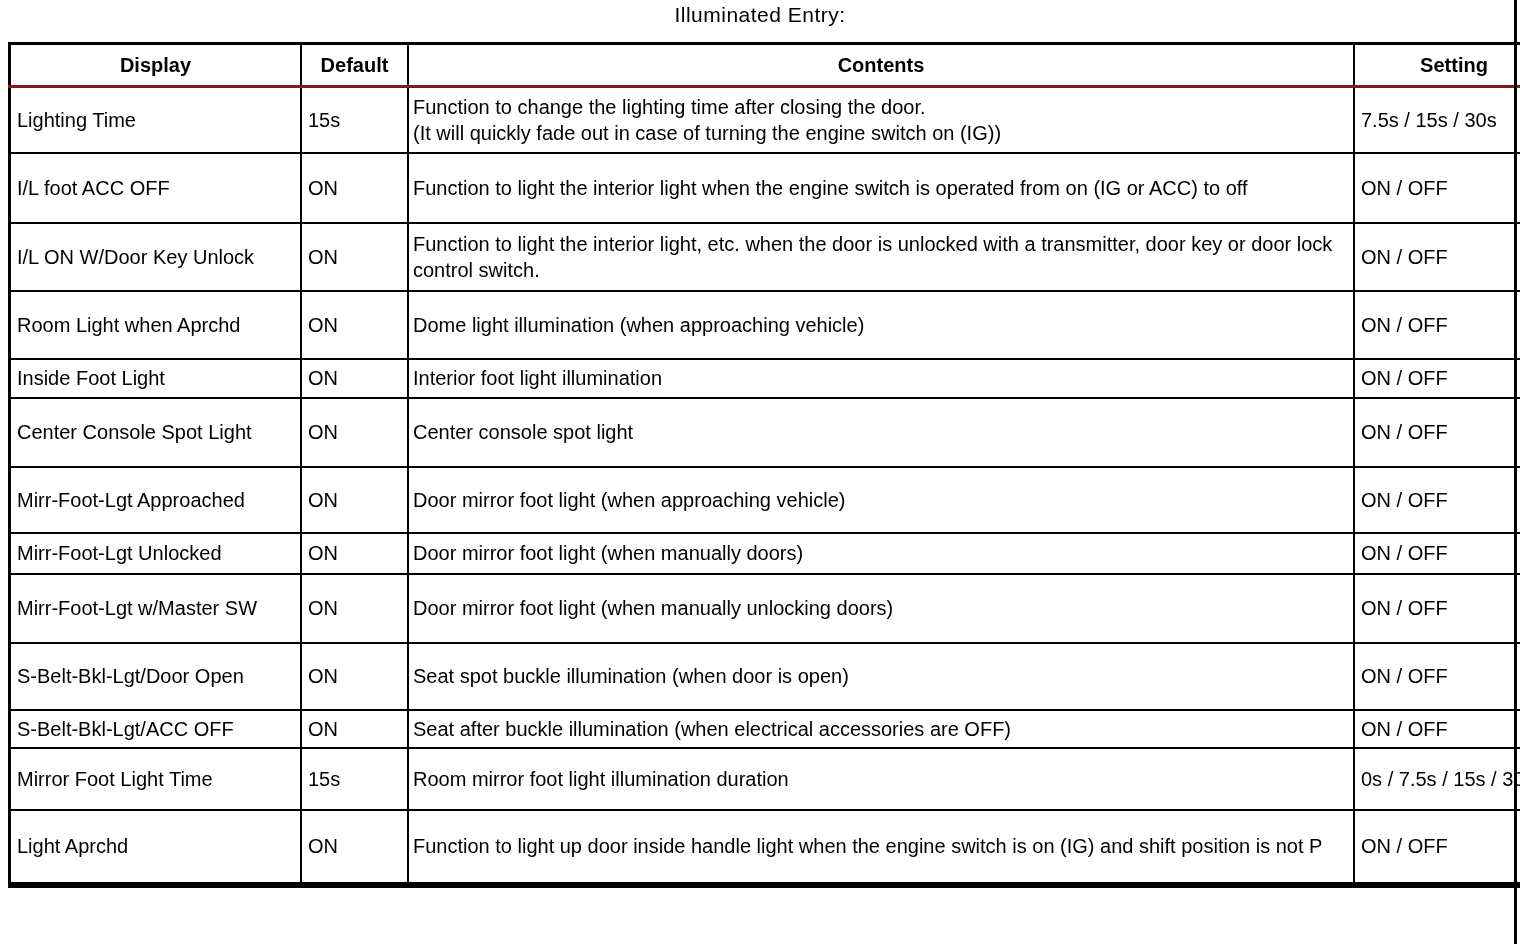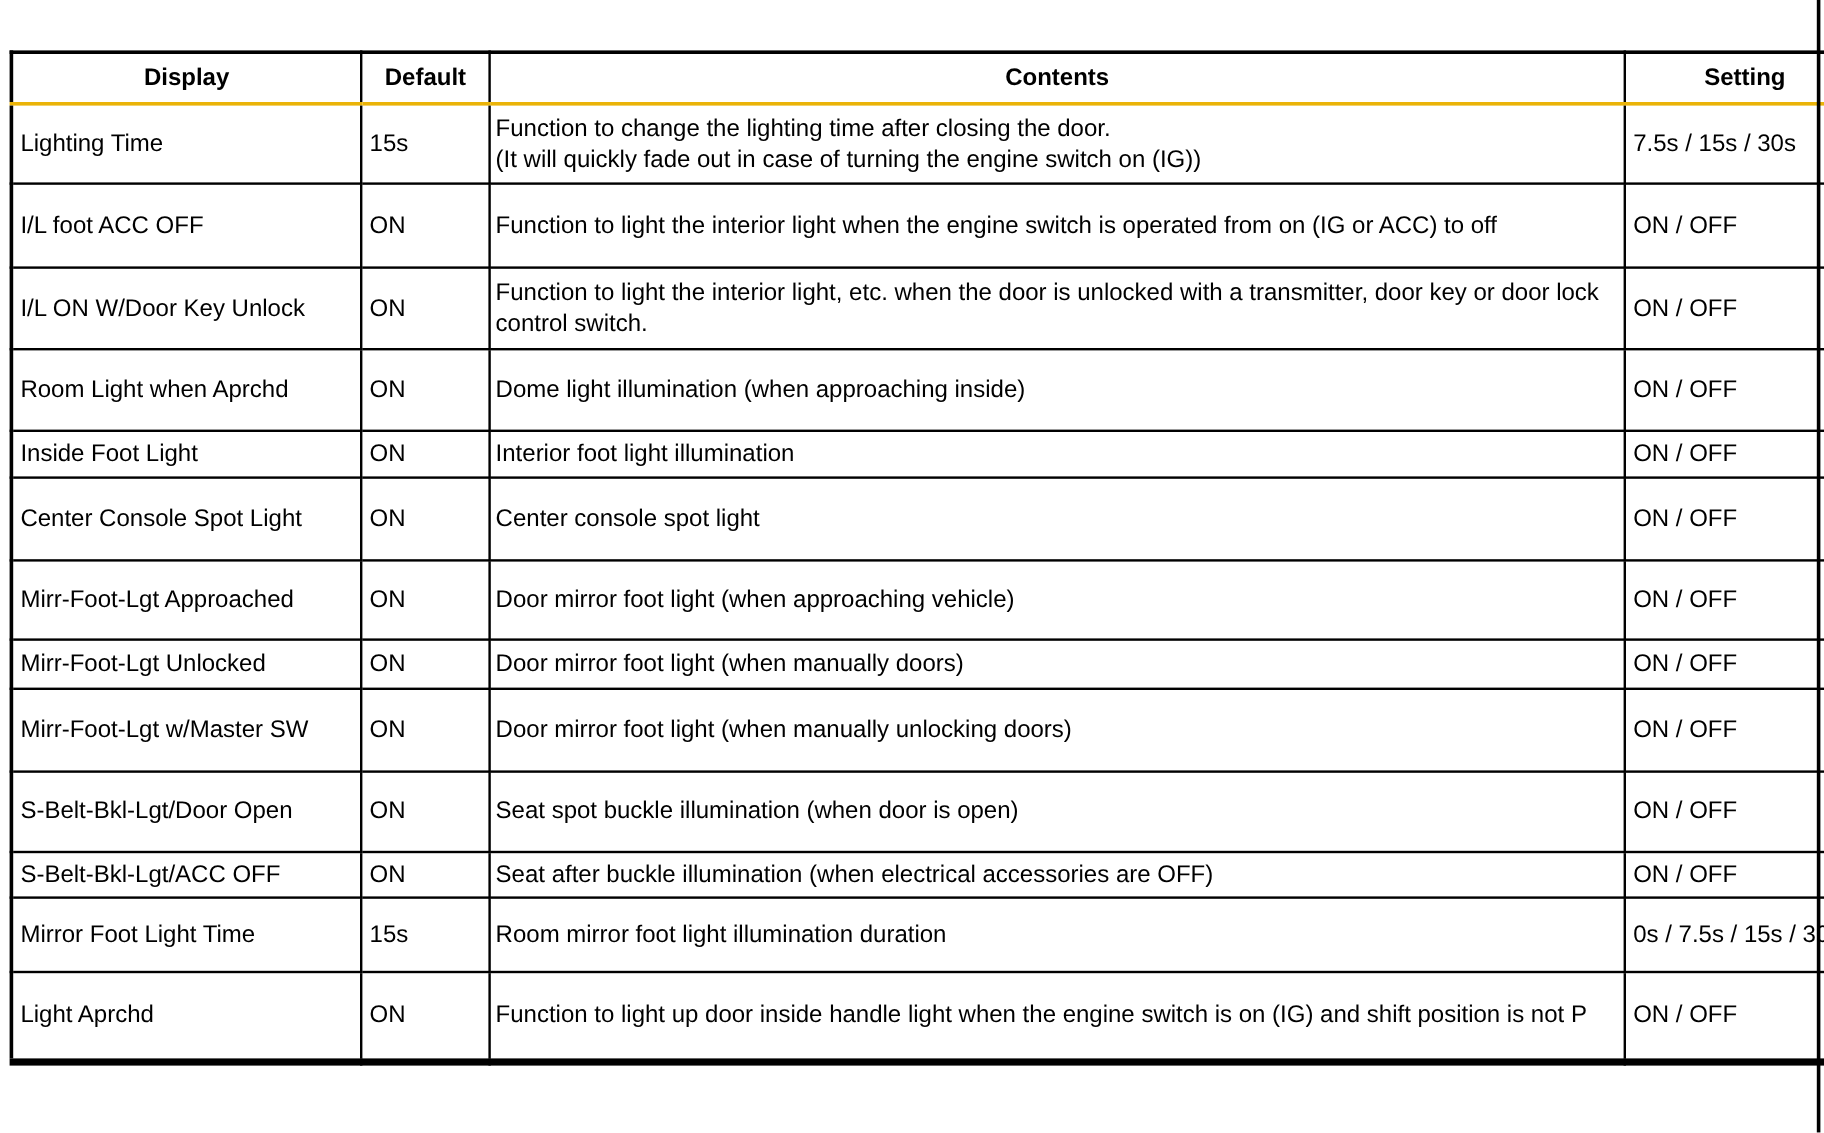--- a/index.html
+++ b/index.html
@@ -39,21 +39,21 @@
     border:2px solid #000;
     font-size:20px;
     vertical-align:middle;
     overflow:hidden;
   }
   th{
     font-weight:bold;
     text-align:center;
     height:40px;
     padding:0 4px;
-    border-bottom:3px solid #eab308;
+    border-bottom:3px solid #7f1d1d;
   }
   td{
     padding:2px 6px;
     line-height:1.3;
   }
   .col-display{width:281px;}
   .col-default{width:97px;}
   .col-contents{width:936px;}
   .col-setting{width:190px;}
   td.col-contents{
@@ -67,20 +67,21 @@
     width:3px;
     height:944px;
     background:#000;
   }
 </style>
 </head>
 <body>
 
 <div class="page">
 
+  <div class="title">Illuminated Entry:</div>
 
   <table class="settings-table">
     <thead>
       <tr>
         <th class="col-display">Display</th>
         <th class="col-default">Default</th>
         <th class="col-contents">Contents</th>
         <th class="col-setting">Setting</th>
       </tr>
     </thead>
@@ -100,21 +101,21 @@
         </tr>
         <tr style="height: 68px;">
           <td class="col-display">I/L ON W/Door Key Unlock</td>
           <td class="col-default">ON</td>
           <td class="col-contents">Function to light the interior light, etc. when the door is unlocked with a transmitter, door key or door lock control switch.</td>
           <td class="col-setting">ON / OFF</td>
         </tr>
         <tr style="height: 68px;">
           <td class="col-display">Room Light when Aprchd</td>
           <td class="col-default">ON</td>
-          <td class="col-contents">Dome light illumination (when approaching inside)</td>
+          <td class="col-contents">Dome light illumination (when approaching vehicle)</td>
           <td class="col-setting">ON / OFF</td>
         </tr>
         <tr style="height: 39px;">
           <td class="col-display">Inside Foot Light</td>
           <td class="col-default">ON</td>
           <td class="col-contents">Interior foot light illumination</td>
           <td class="col-setting">ON / OFF</td>
         </tr>
         <tr style="height: 69px;">
           <td class="col-display">Center Console Spot Light</td>

